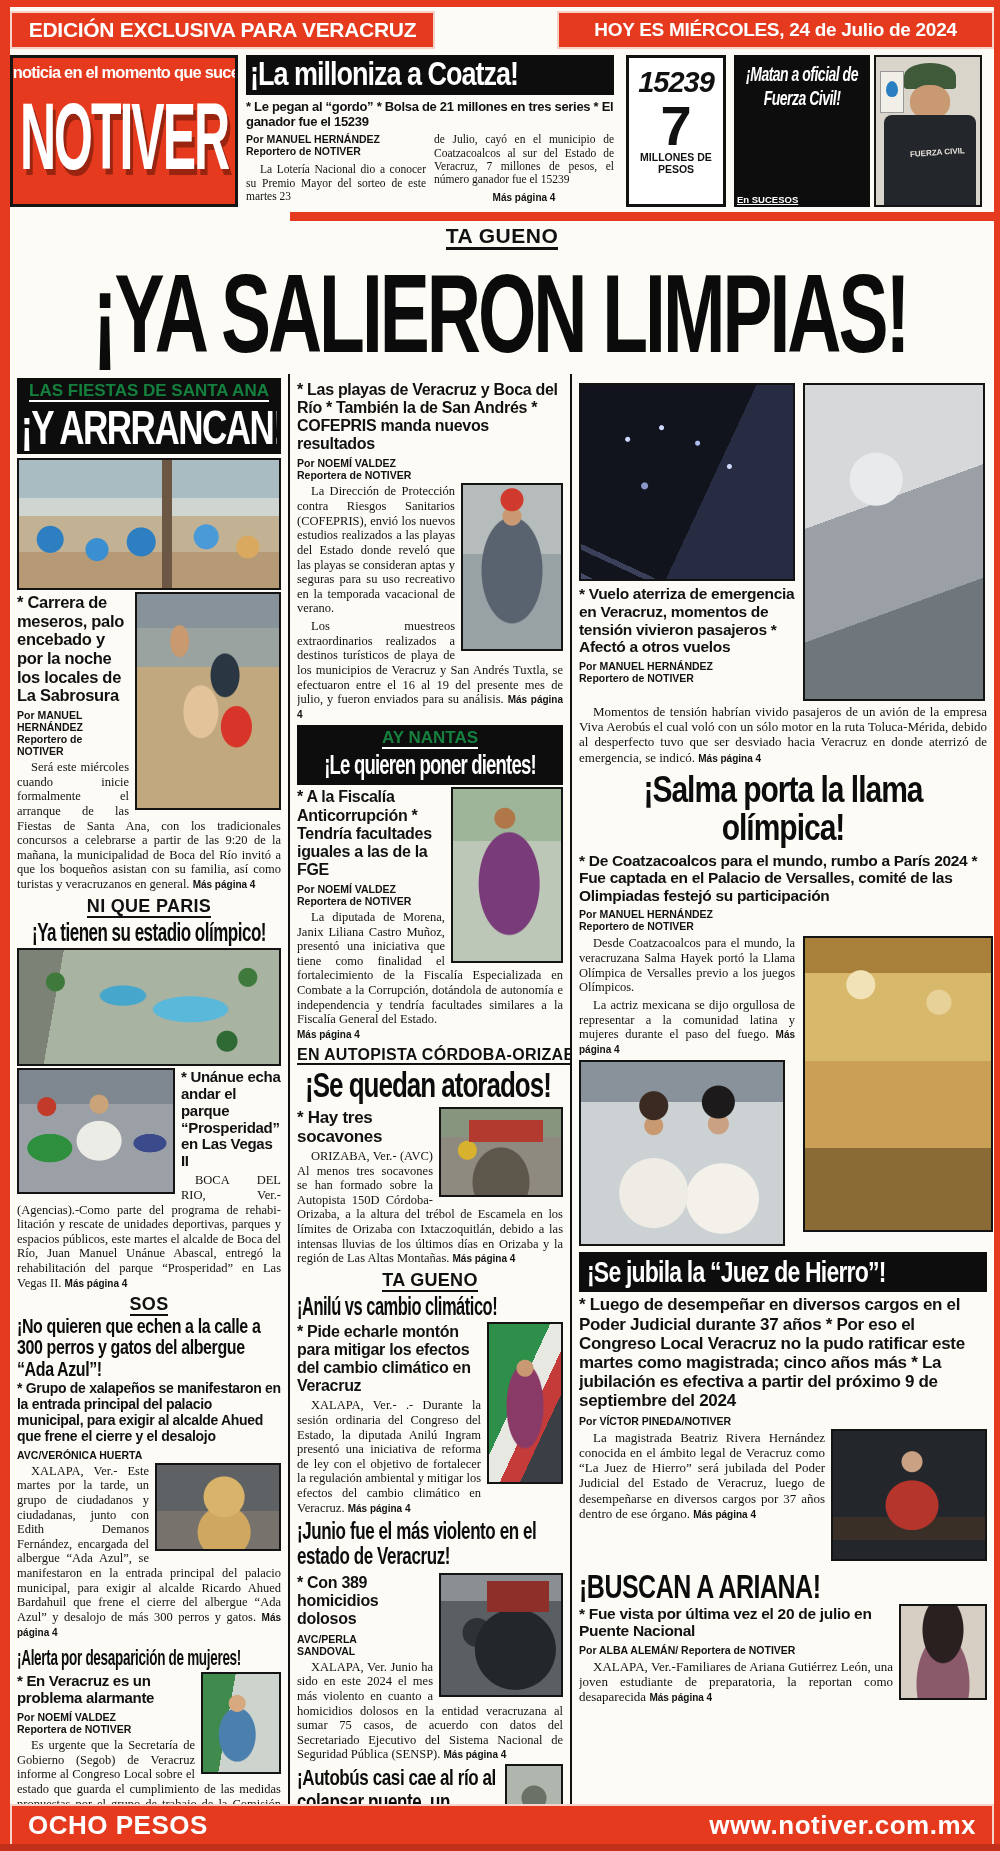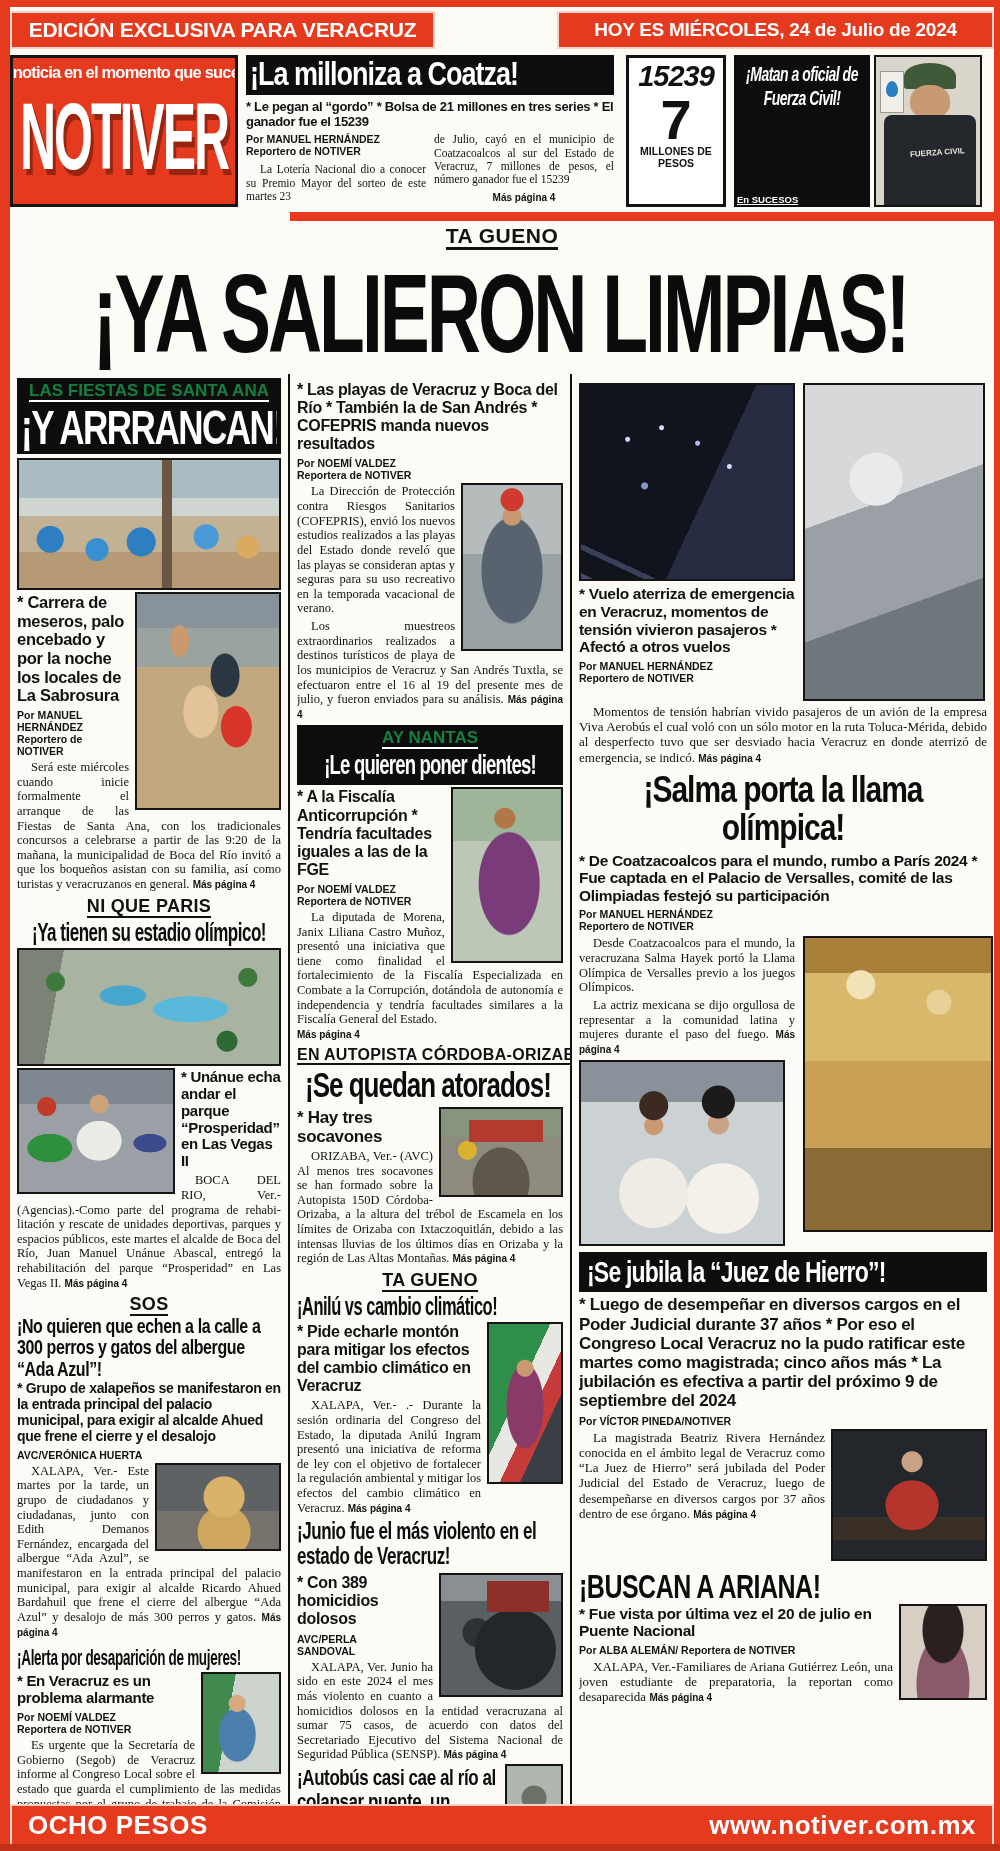--- a/index.html
+++ b/index.html
@@ -41,21 +41,21 @@
     transform:scaleY(1.9); transform-origin:center top; text-shadow:3px 3px 0 rgba(60,10,0,.45);
   }
   .lottery { width:384px; padding:0 8px; overflow:hidden; }
   .lottery-head { background:#0d0d0d; height:40px; overflow:hidden; padding-left:4px; }
   .lottery-head .cond { color:#fff; font-weight:bold; font-size:27px; white-space:nowrap;
     letter-spacing:-1px; display:inline-block; transform:scaleY(1.25); transform-origin:left top; }
   .lottery-sub { font-weight:bold; font-size:13px; line-height:1.12; margin-top:5px; letter-spacing:-0.3px;}
   .byline { font-size:10.5px; font-weight:bold; line-height:1.15; margin-top:4px; }
   .center-more { text-align:center; }
   .numbox { width:100px; border:3px solid #111; background:#fff; margin-left:4px;
-    display:flex; flex-direction:column; align-items:center; padding-top:2px; overflow:hidden;}
+    display:flex; flex-direction:column; align-items:center; padding-top:8px; overflow:hidden;}
   .numbox .num { font-weight:bold; font-style:italic; font-size:29px; letter-spacing:-1px; }
   .numbox .prize { font-weight:bold; font-size:56px; line-height:.95; }
   .numbox .unit { font-weight:bold; font-size:10.5px; text-align:center; line-height:1.1; }
   .fuerza { width:136px; background:#0d0d0d; margin-left:8px; padding:6px 3px 2px 3px;
     display:flex; flex-direction:column; overflow:hidden;}
   .fuerza-hl { color:#fff; font-weight:bold; font-style:italic; font-size:14px; line-height:1.15;
     text-align:center; letter-spacing:-0.5px; display:inline-block; transform:scaleY(1.5); transform-origin:center top;}
   .fuerza-tag { color:#fff; font-size:9.5px; font-weight:bold; text-decoration:underline; margin-top:auto; }
   .officer { width:108px; margin-left:4px; border:2px solid #111; position:relative; overflow:hidden;
     background:linear-gradient(#d9d5cb 0 100%);}

